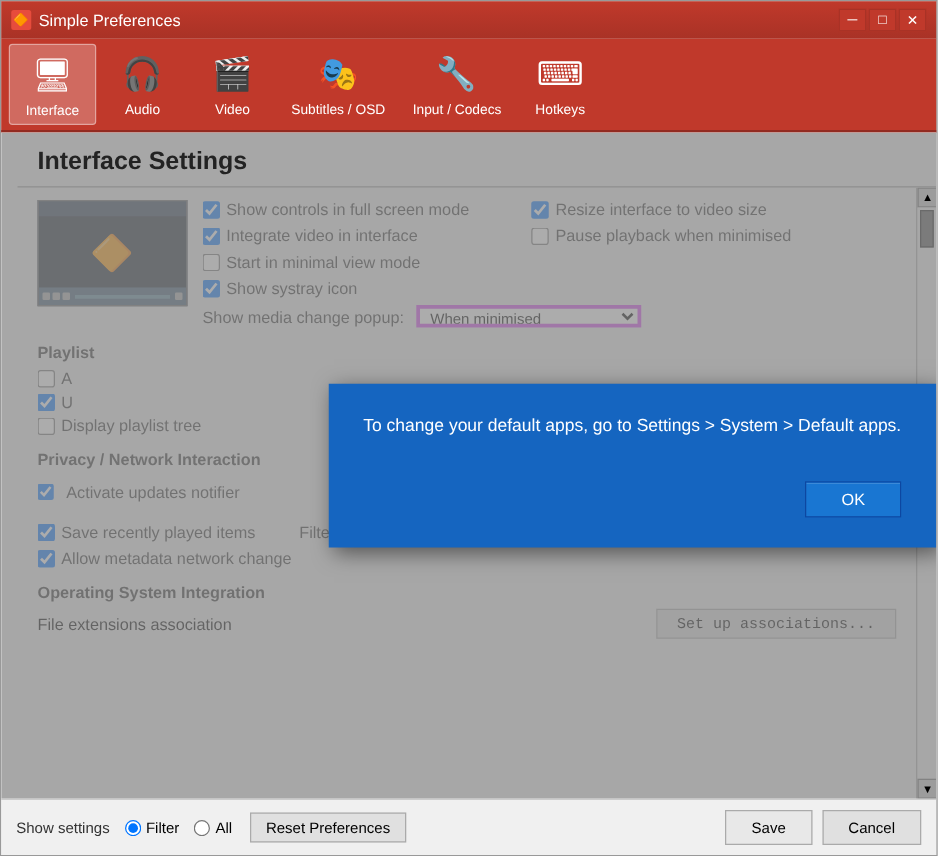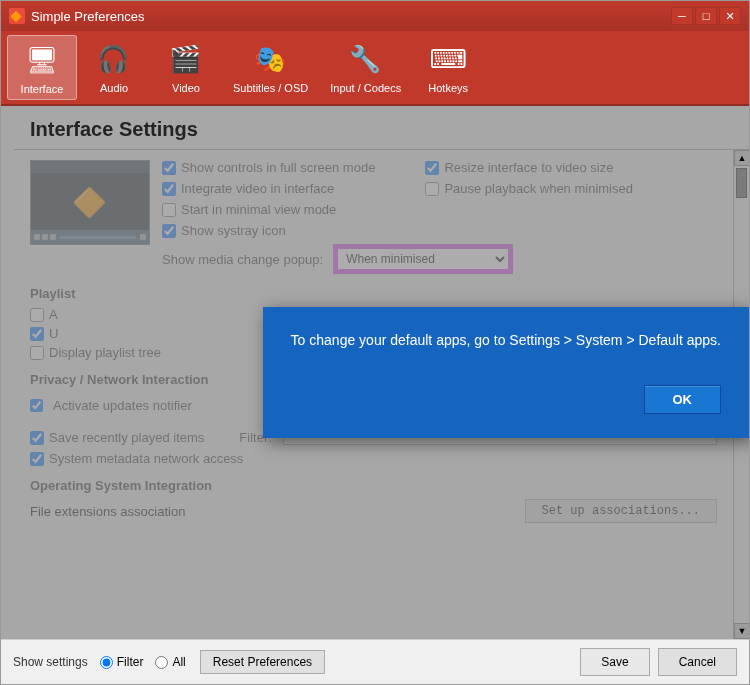--- a/index.html
+++ b/index.html
@@ -207,22 +207,22 @@
       color: #333;
     }
     .popup-row {
       display: flex;
       align-items: center;
       gap: 10px;
       margin-top: 6px;
     }
     .popup-label { color: #333; }
     .popup-select {
-      height: 30px;
-      border: 5px solid #d946ef;
+      height: 18px;
+      border: 3px solid #d946ef;
       background: white;
       padding: 0 4px;
       font-size: 12px;
       min-width: 180px;
     }
 
     
     .section-header {
       font-weight: bold;
       color: #333;
@@ -385,21 +385,21 @@
       display: flex;
       justify-content: flex-end;
     }
     .modal-ok-btn {
       padding: 6px 28px;
       background: #1976d2;
       border: 1px solid #0d47a1;
       color: white;
       font-size: 13px;
       cursor: pointer;
-      font-weight: bold;
+      font-weight: normal;
       box-shadow: inset 0 1px 0 rgba(255,255,255,0.2);
       margin-top: 15px;
     }
 
     
     .dimmed {
       opacity: 0.4;
       pointer-events: none;
     }
   </style>
@@ -554,21 +554,21 @@
 
             <div class="cb-row" style="margin-bottom: 6px;">
               <input type="checkbox" checked="" style="">
               <span class="cb-label">Save recently played items</span>
               <span style="color:#333; margin-left:30px;">Filter:</span>
               <input type="text" class="filter-input" style="margin-left: 6px; flex: 1 1 0%;" placeholder="">
             </div>
 
             <div class="cb-row" style="margin-bottom: 6px;">
               <input type="checkbox" checked="" style="">
-              <span class="cb-label">System metadata network access</span>
+              <span class="cb-label">Allow metadata network change</span>
             </div>
           </div>
 
           <div>
             <div class="section-header">Operating System Integration</div>
             <div class="assoc-row">
               <span>File extensions association</span>
               <div style="flex:1;"></div>
               <button class="assoc-btn">Set up associations...</button>
             </div>

